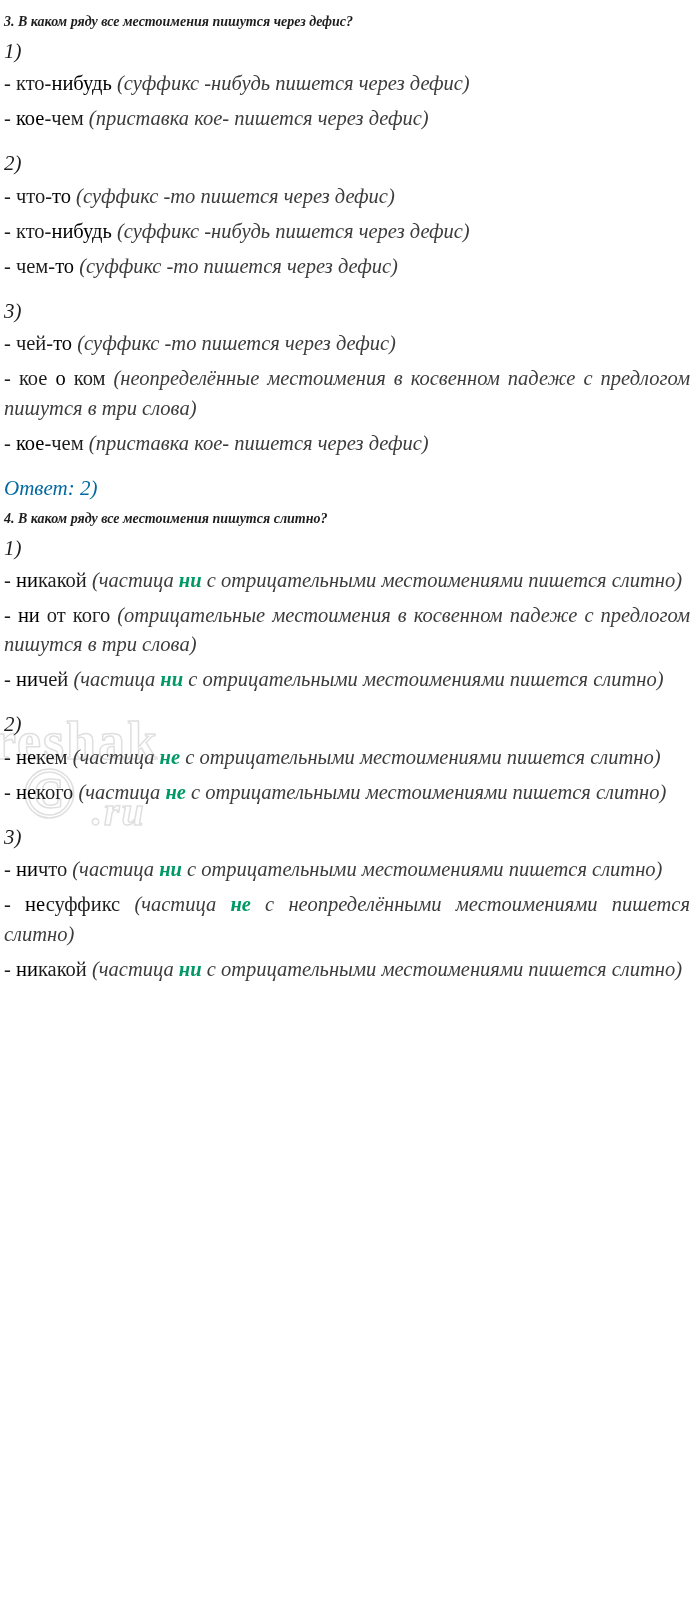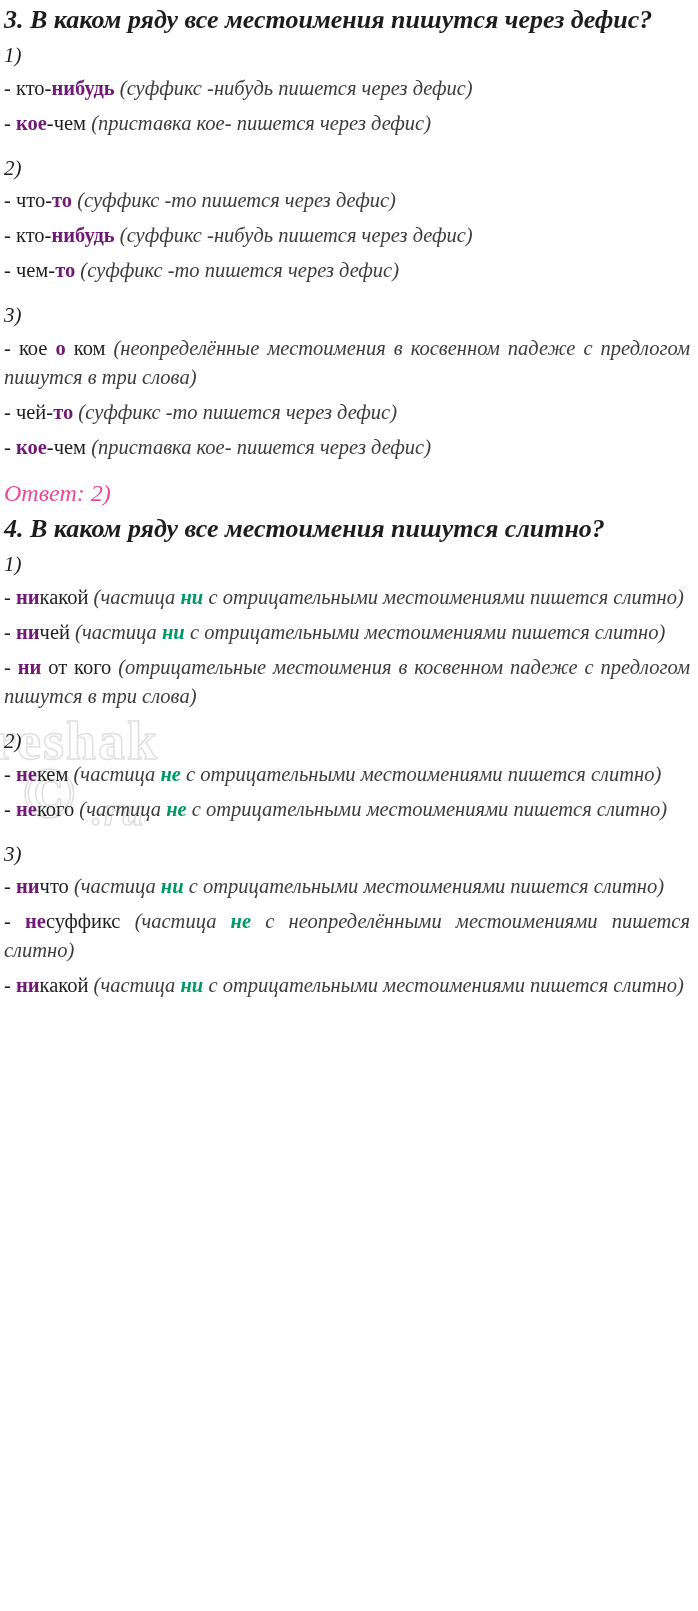--- a/index.html
+++ b/index.html
@@ -45,22 +45,22 @@
   .wm-row1 { position: absolute; left: 0px; top: 0px; }
   .wm-row2 { position: absolute; left: 30px; top: 42px; font-size: 72px;}
   .wm-ru  { position: absolute; left: 100px; top: 78px; font-size: 40px; font-style: italic; }
 
   .content { position: relative; z-index: 2; }
 
   h2.qtitle {
     font-family: "Liberation Serif", serif;
     font-style: italic;
     font-weight: bold;
-    font-size: 26px;
-    margin: 0 0 6px 0;
+    font-size: 14px;
+    margin: 10px 0 6px 0;
     line-height: 1.2;
     color: #1d1d1d;
   }
 
   .variant {
     font-size: 21px;
     font-family: "Liberation Serif", serif;
     font-style: italic;
     margin: 0 0 4px 0;
     color: #1d1d1d;
@@ -72,38 +72,38 @@
     line-height: 1.42;
     margin: 0 0 6px 0;
     color: #1d1d1d;
     text-align: justify;
   }
   .line .word {
     font-style: normal;
     font-family: "Liberation Serif", serif;
   }
   .line .hl {
-    color: #701a75;
-    font-weight: bold;
+    color: #000000;
+    font-weight: normal;
     font-style: normal;
   }
   .line .note {
     font-style: italic;
     color: #3c3c3c;
   }
   .line .note b {
     color: #009966;
     font-weight: bold;
     font-style: italic;
   }
   .answer {
-    font-size: 24px;
+    font-size: 21px;
     font-style: italic;
     margin: 2px 0 6px 0;
-    color: #ec4899;
+    color: #0369a1;
   }
   .spacer-sm { height: 10px; }
 </style>
 </head>
 <body>
 
 <div class="page">
 
   <div class="watermark">
     <div class="wm-text wm-row1">reshak</div>
@@ -116,30 +116,30 @@
       <div class="variant">1)</div>
       <div class="line"><span class="word">- </span><span class="word">кто-</span><span class="hl">нибудь</span><span class="note"> (суффикс -нибудь пишется через дефис)</span></div>
       <div class="line"><span class="word">- </span><span class="hl">кое</span><span class="word">-чем</span><span class="note"> (приставка кое- пишется через дефис)</span></div>
       <div class="spacer-sm"></div>
       <div class="variant">2)</div>
       <div class="line"><span class="word">- </span><span class="word">что-</span><span class="hl">то</span><span class="note"> (суффикс -то пишется через дефис)</span></div>
       <div class="line"><span class="word">- </span><span class="word">кто-</span><span class="hl">нибудь</span><span class="note"> (суффикс -нибудь пишется через дефис)</span></div>
       <div class="line"><span class="word">- </span><span class="word">чем-</span><span class="hl">то</span><span class="note"> (суффикс -то пишется через дефис)</span></div>
       <div class="spacer-sm"></div>
       <div class="variant">3)</div>
+      <div class="line"><span class="word">- </span><span class="word">чей-</span><span class="hl">то</span><span class="note"> (суффикс -то пишется через дефис)</span></div>
       <div class="line"><span class="word">- </span><span class="word">кое </span><span class="hl">о</span><span class="word"> ком</span><span class="note"> (неопределённые местоимения в косвенном падеже с предлогом пишутся в три слова)</span></div>
-      <div class="line"><span class="word">- </span><span class="word">чей-</span><span class="hl">то</span><span class="note"> (суффикс -то пишется через дефис)</span></div>
       <div class="line"><span class="word">- </span><span class="hl">кое</span><span class="word">-чем</span><span class="note"> (приставка кое- пишется через дефис)</span></div>
       <div class="spacer-sm"></div>
       <div class="answer">Ответ: 2)</div>
       <h2 class="qtitle">4. В каком ряду все местоимения пишутся слитно?</h2>
       <div class="variant">1)</div>
       <div class="line"><span class="word">- </span><span class="hl">ни</span><span class="word">какой</span><span class="note"> (частица <b>ни</b> с отрицательными местоимениями пишется слитно)</span></div>
+      <div class="line"><span class="word">- </span><span class="hl">ни</span><span class="word"> от кого</span><span class="note"> (отрицательные местоимения в косвенном падеже с предлогом пишутся в три слова)</span></div>
       <div class="line"><span class="word">- </span><span class="hl">ни</span><span class="word">чей</span><span class="note"> (частица <b>ни</b> с отрицательными местоимениями пишется слитно)</span></div>
-      <div class="line"><span class="word">- </span><span class="hl">ни</span><span class="word"> от кого</span><span class="note"> (отрицательные местоимения в косвенном падеже с предлогом пишутся в три слова)</span></div>
       <div class="spacer-sm"></div>
       <div class="variant">2)</div>
       <div class="line"><span class="word">- </span><span class="hl">не</span><span class="word">кем</span><span class="note"> (частица <b>не</b> с отрицательными местоимениями пишется слитно)</span></div>
       <div class="line"><span class="word">- </span><span class="hl">не</span><span class="word">кого</span><span class="note"> (частица <b>не</b> с отрицательными местоимениями пишется слитно)</span></div>
       <div class="spacer-sm"></div>
       <div class="variant">3)</div>
       <div class="line"><span class="word">- </span><span class="hl">ни</span><span class="word">что</span><span class="note"> (частица <b>ни</b> с отрицательными местоимениями пишется слитно)</span></div>
       <div class="line"><span class="word">- </span><span class="hl">не</span><span class="word">суффикс</span><span class="note"> (частица <b>не</b> с неопределёнными местоимениями пишется слитно)</span></div>
       <div class="line"><span class="word">- </span><span class="hl">ни</span><span class="word">какой</span><span class="note"> (частица <b>ни</b> с отрицательными местоимениями пишется слитно)</span></div>
       <div class="spacer-sm"></div>

